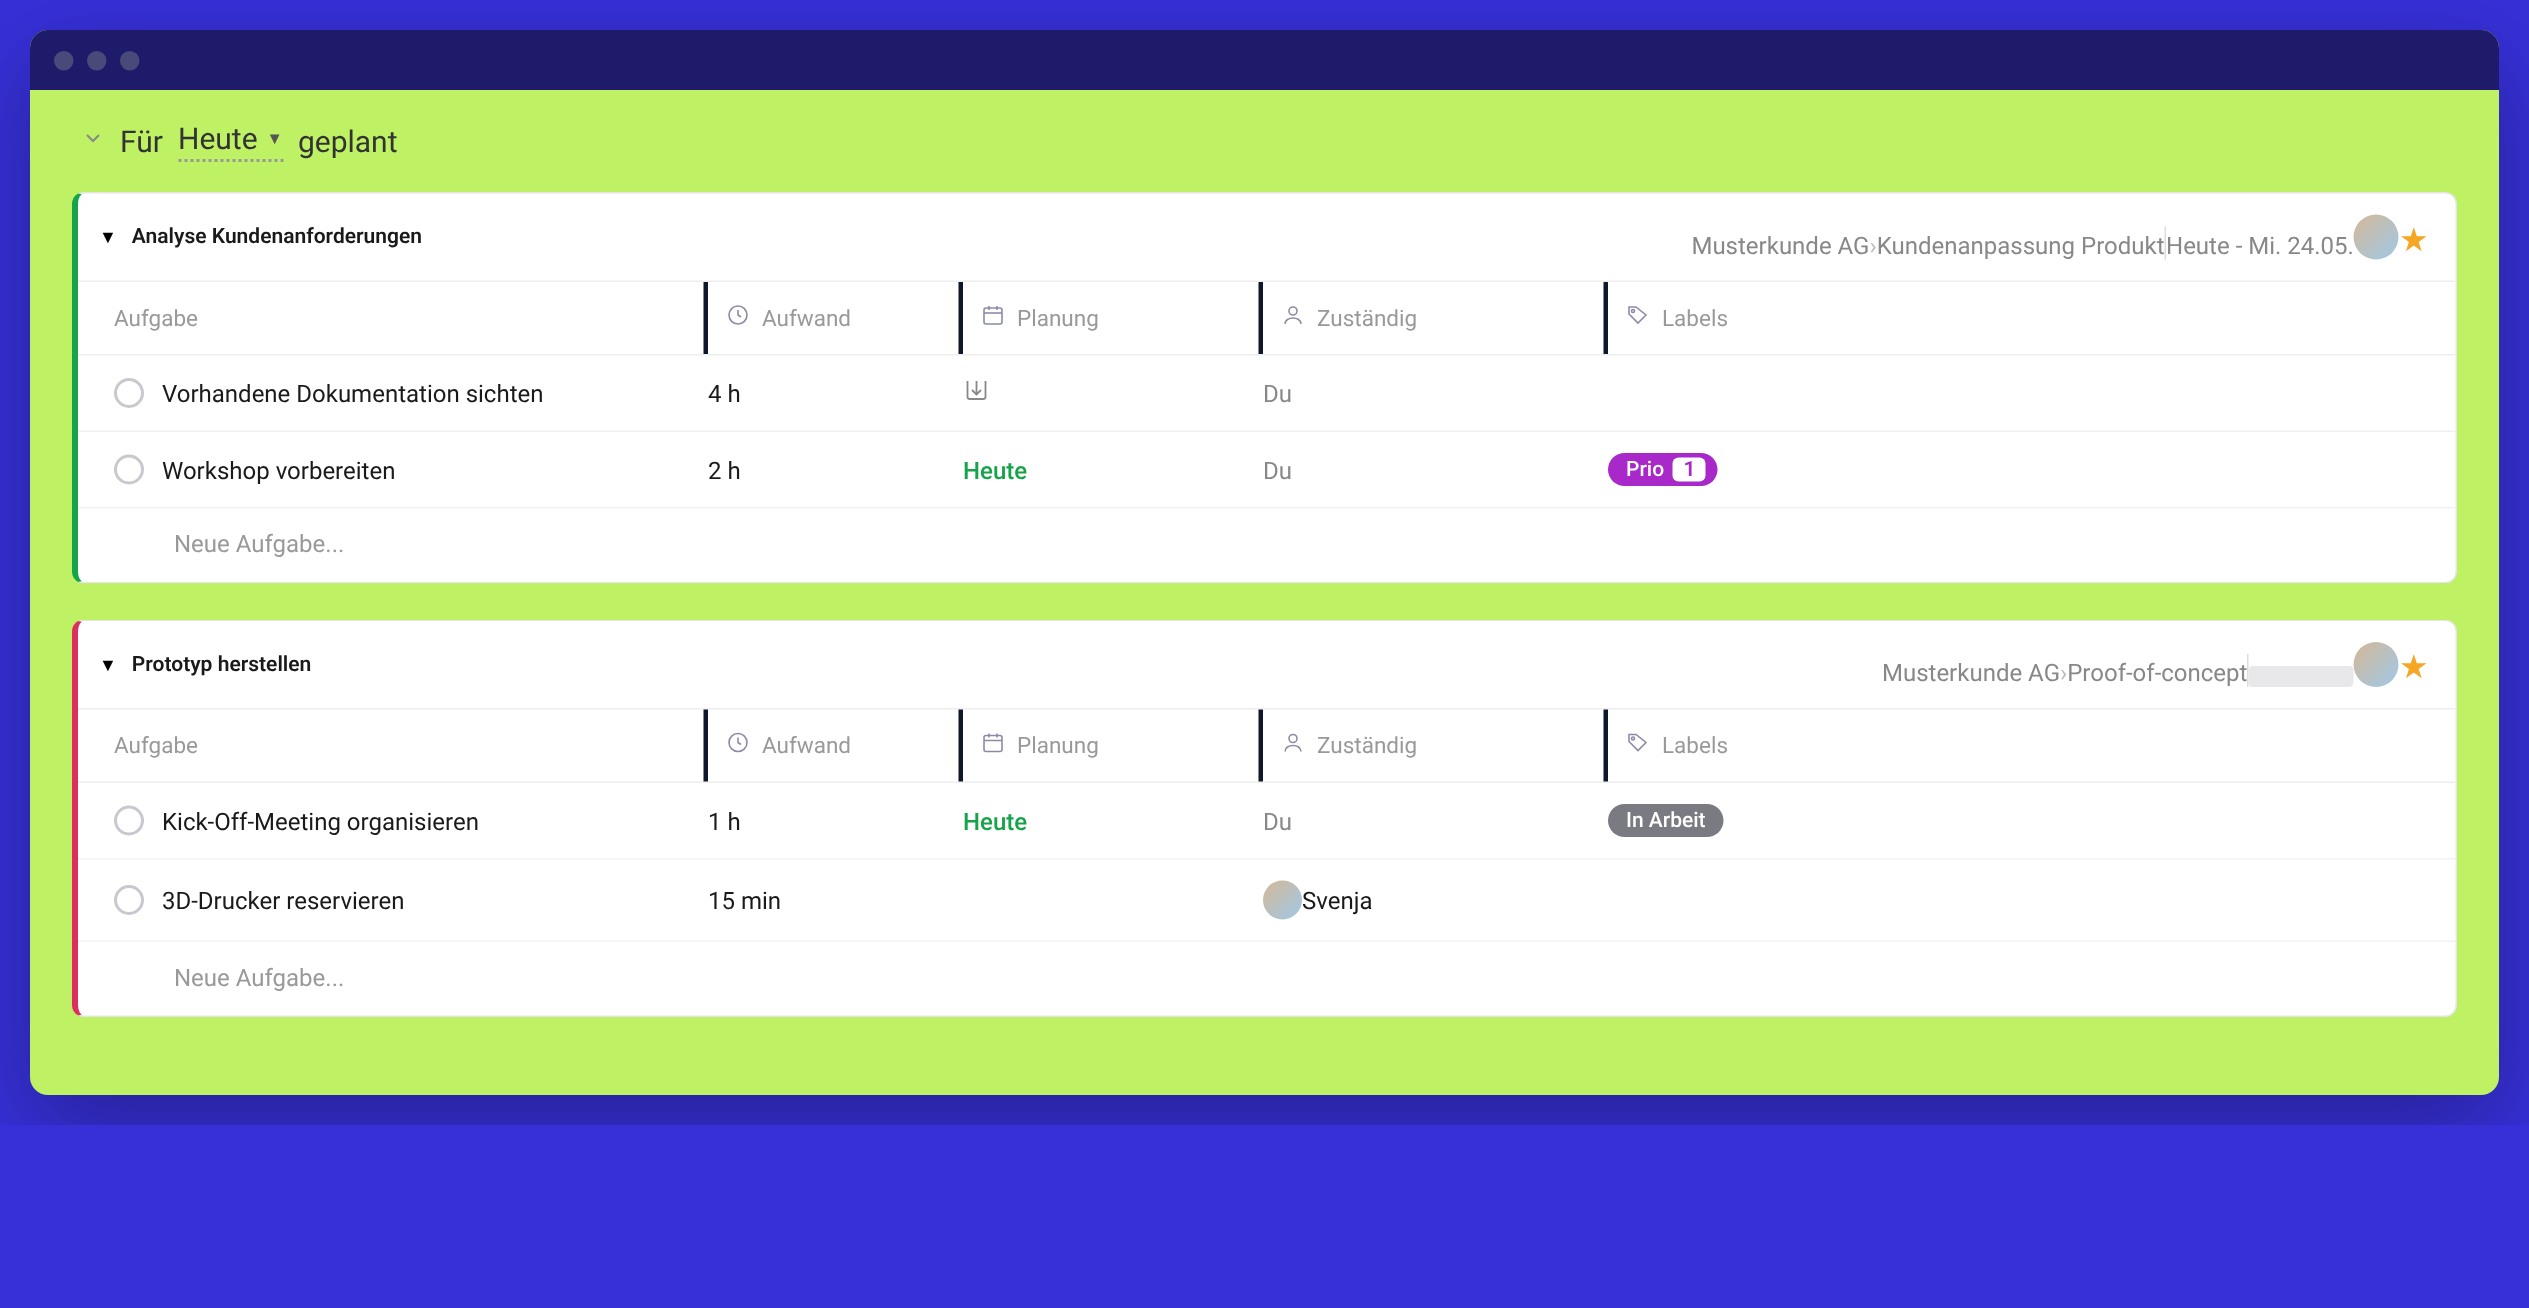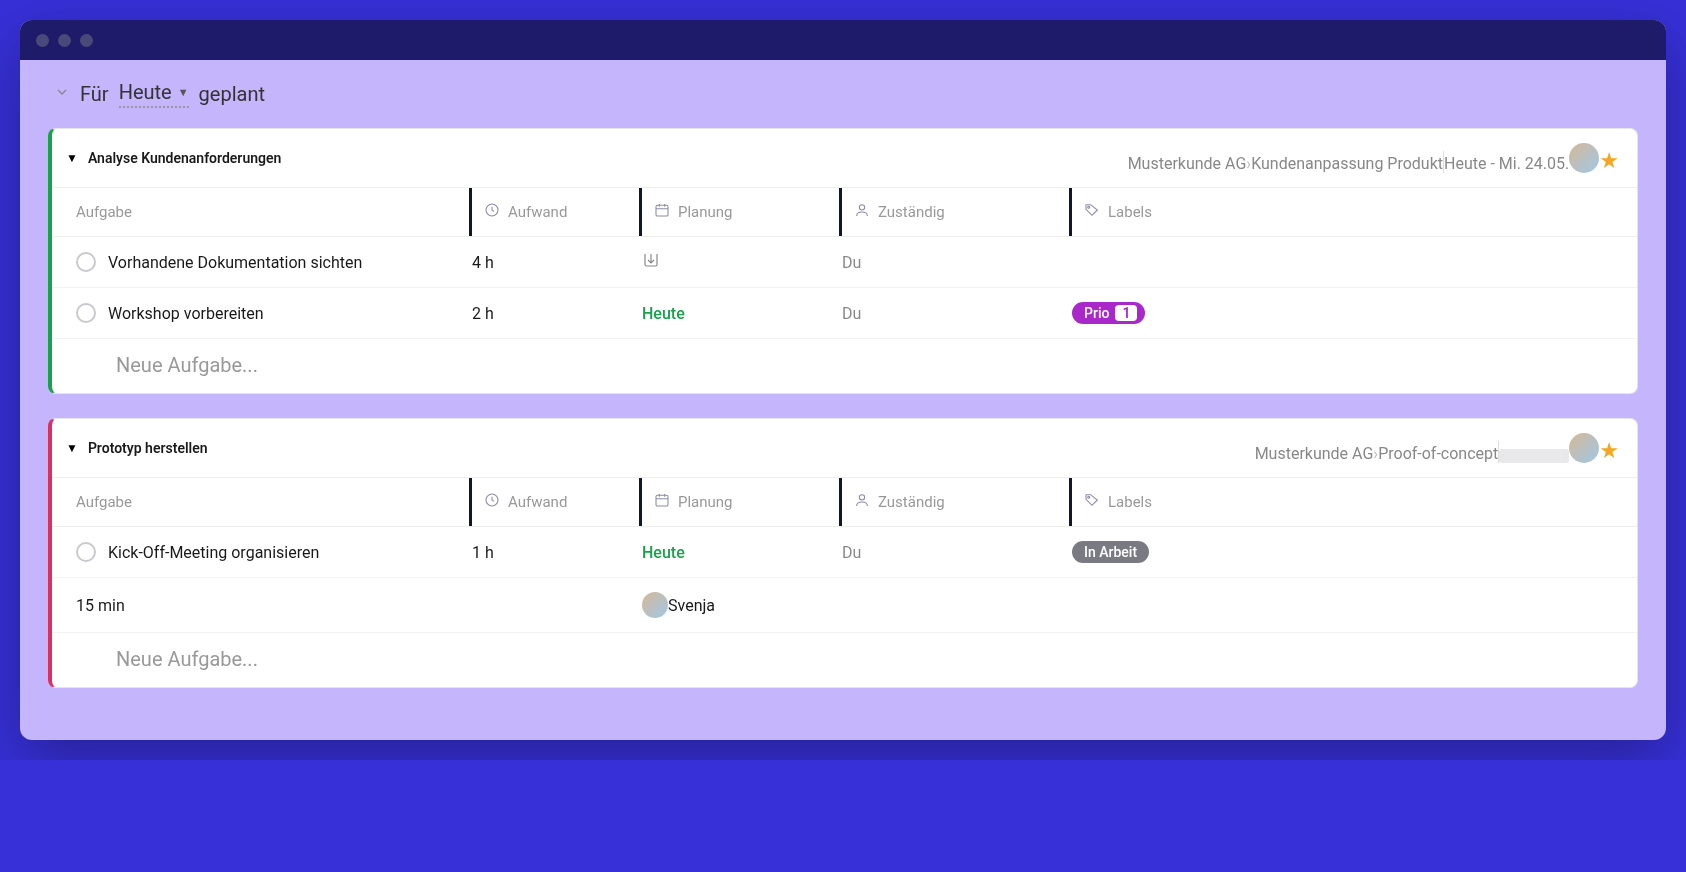--- a/index.html
+++ b/index.html
@@ -2,21 +2,21 @@
 <html><head>
 <meta charset="utf-8">
 <style>
 * { margin: 0; padding: 0; box-sizing: border-box; }
 body {
   font-family: -apple-system, BlinkMacSystemFont, "Segoe UI", Roboto, sans-serif;
   background: #3730d8;
   padding: 20px;
 }
 .window {
-  background: #c4b5fd;
+  background: #bef264;
   border-radius: 12px;
   overflow: hidden;
   box-shadow: 0 20px 60px rgba(0,0,0,0.3);
 }
 .titlebar {
   background: #1e1b6b;
   height: 40px;
   display: flex;
   align-items: center;
   padding: 0 16px;
@@ -122,21 +122,21 @@
 .planning-today { color: #16a34a; font-weight: 500; }
 .label-pill {
   display: inline-flex; align-items: center; gap: 6px;
   padding: 3px 8px 3px 12px; border-radius: 999px; font-size: 14px;
   color: #fff; font-weight: 500;
 }
 .label-pill.purple { background: #a928c9; }
 .label-pill .count { background: #fff; color: #a928c9; padding: 0 7px; border-radius: 4px; font-weight: 600; }
 .label-pill.gray { background: #7a7a82; padding: 3px 12px; }
 .inbox-icon { width: 18px; height: 18px; stroke: #888; fill: none; stroke-width: 1.6; }
-.new-task-row { padding: 14px 12px 16px 64px; color: #999; font-size: 20px; }
+.new-task-row { padding: 14px 12px 16px 64px; color: #999; font-size: 16px; }
 .assignee-user { display: flex; align-items: center; }
 </style>
 </head>
 <body>
 
 <div class="window">
   <div class="titlebar">
     <div class="traffic-lights">
       <div class="traffic-light"></div>
       <div class="traffic-light"></div>
@@ -283,20 +283,24 @@
               <span class="planning-today">Heute</span>
             </div>
       <div class="td">
               <span class="assignee-you">Du</span>
             </div>
       <div class="td">
               <span class="label-pill gray">In Arbeit</span>
             </div>
     </div>
           <div class="table-row">
+      <div class="td">
+        <span class="checkbox"></span>
+        <span>3D-Drucker reservieren</span>
+      </div>
       <div class="td">15 min</div>
       <div class="td"></div>
       <div class="td">
               <div class="assignee-user">
         <span class="avatar sm"></span>
         <span>Svenja</span>
       </div>
             </div>
       <div class="td"></div>
     </div>

